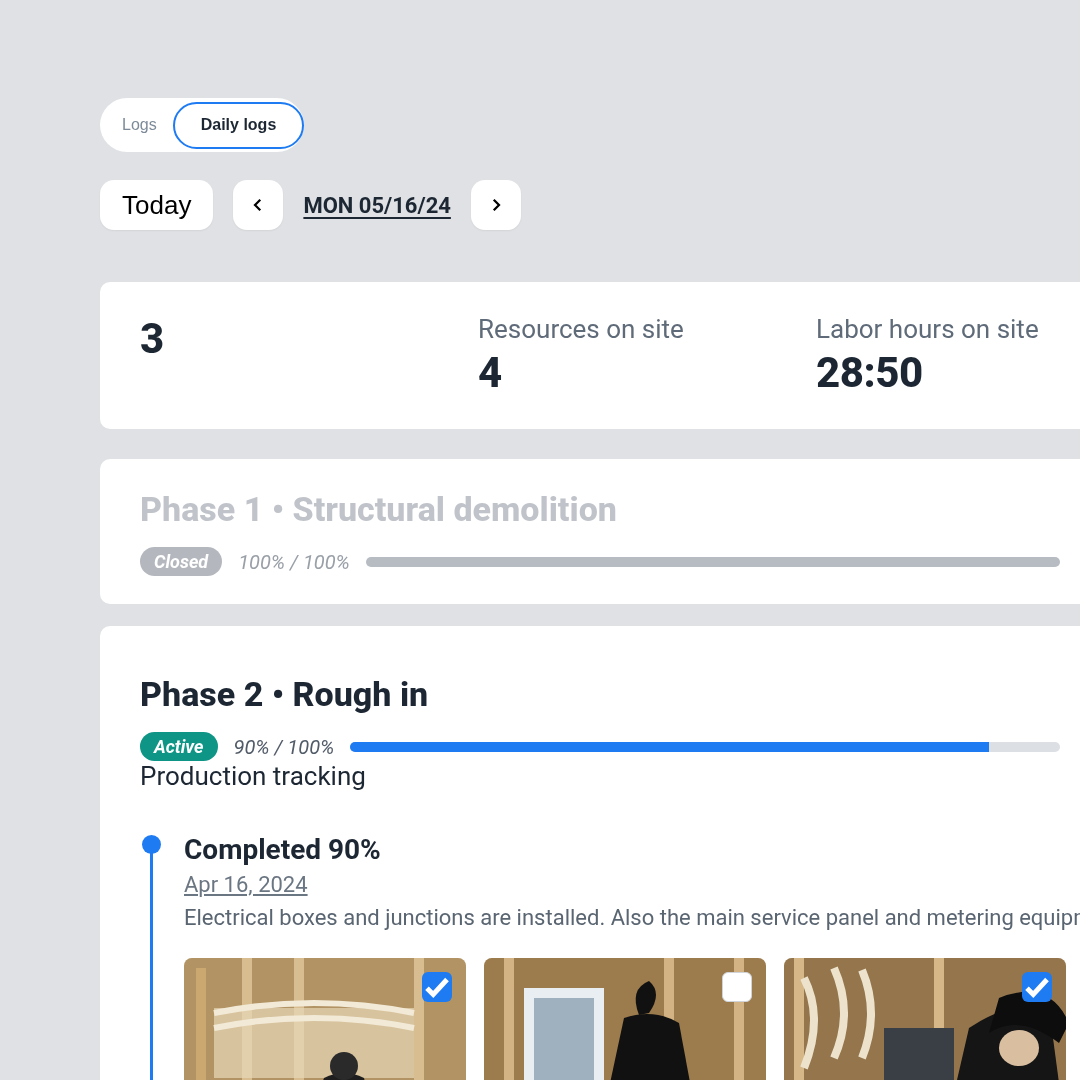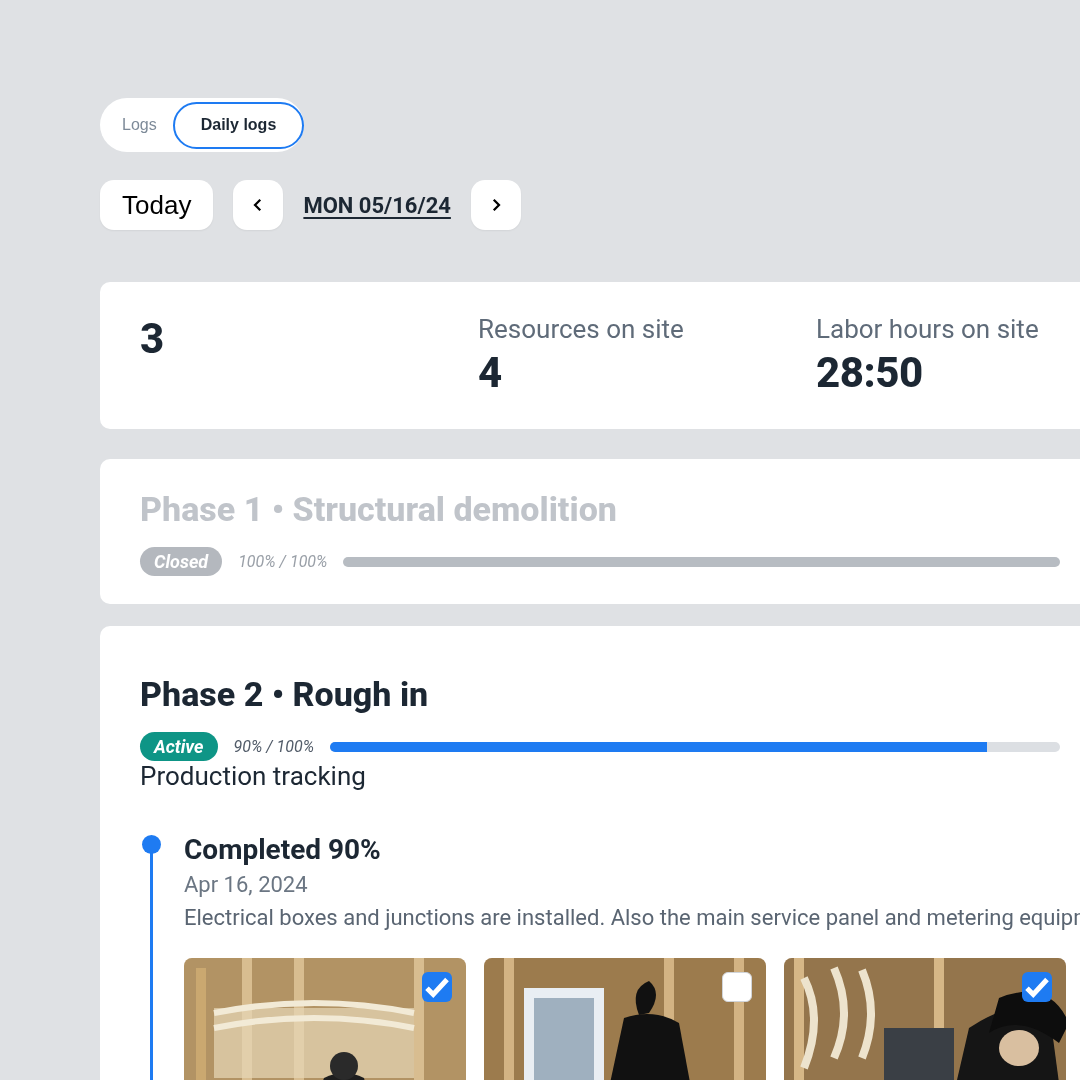--- a/index.html
+++ b/index.html
@@ -72,41 +72,41 @@
   .phase-card{margin-top:30px;padding:30px 40px 28px 40px;width:1000px;}
   .phase-title{font-size:34px;font-weight:800;}
   .phase-title.muted{color:#c0c4ca;font-weight:800;}
   .phase-meta{display:flex;align-items:center;gap:16px;margin-top:18px;font-style:italic;}
   .pill{
     border-radius:999px;padding:4px 14px;font-size:18px;font-weight:700;
     color:#fff;display:inline-flex;align-items:center;
   }
   .pill-grey{background:#b4b8be;}
   .pill-teal{background:var(--teal);}
-  .pct{font-size:16px;color:#9aa0a8;}
+  .pct{font-size:20px;color:#9aa0a8;}
   .pct.dark{color:#525c69;}
   .bar{flex:1;height:10px;border-radius:999px;background:var(--grey-track);overflow:hidden;min-width:560px;}
   .bar .fill{height:100%;}
   .fill-grey{background:#b7bcc2;width:100%;}
   .fill-blue{background:var(--blue);width:90%;}
 
   .phase-card.active{margin-top:22px;padding:48px 40px 0 40px;width:1000px;}
   .section-title{font-size:26px;font-weight:400;}
 
   
   .timeline{position:relative;margin-top:42px;padding-left:44px;}
   .timeline::before{
     content:"";position:absolute;left:10px;top:10px;bottom:-200px;width:3px;background:var(--blue);
   }
   .timeline-dot{
     position:absolute;left:2px;top:2px;width:19px;height:19px;border-radius:50%;
     background:var(--blue);
   }
   .tl-title{font-size:28px;font-weight:700;}
-  .tl-date{font-size:22px;color:#6b7683;margin-top:6px;}
+  .tl-date{font-size:22px;color:#6b7683;margin-top:6px;text-decoration:underline;}
   .tl-desc{font-size:22px;color:#5a6572;margin-top:8px;white-space:nowrap;}
 
   .photos{display:flex;gap:18px;margin-top:28px;}
   .photo{
     position:relative;width:282px;height:200px;border-radius:8px;overflow:hidden;flex-shrink:0;
   }
   .photo svg{width:100%;height:100%;display:block;}
   .check{
     position:absolute;top:14px;right:14px;width:30px;height:30px;border-radius:6px;
     display:flex;align-items:center;justify-content:center;

